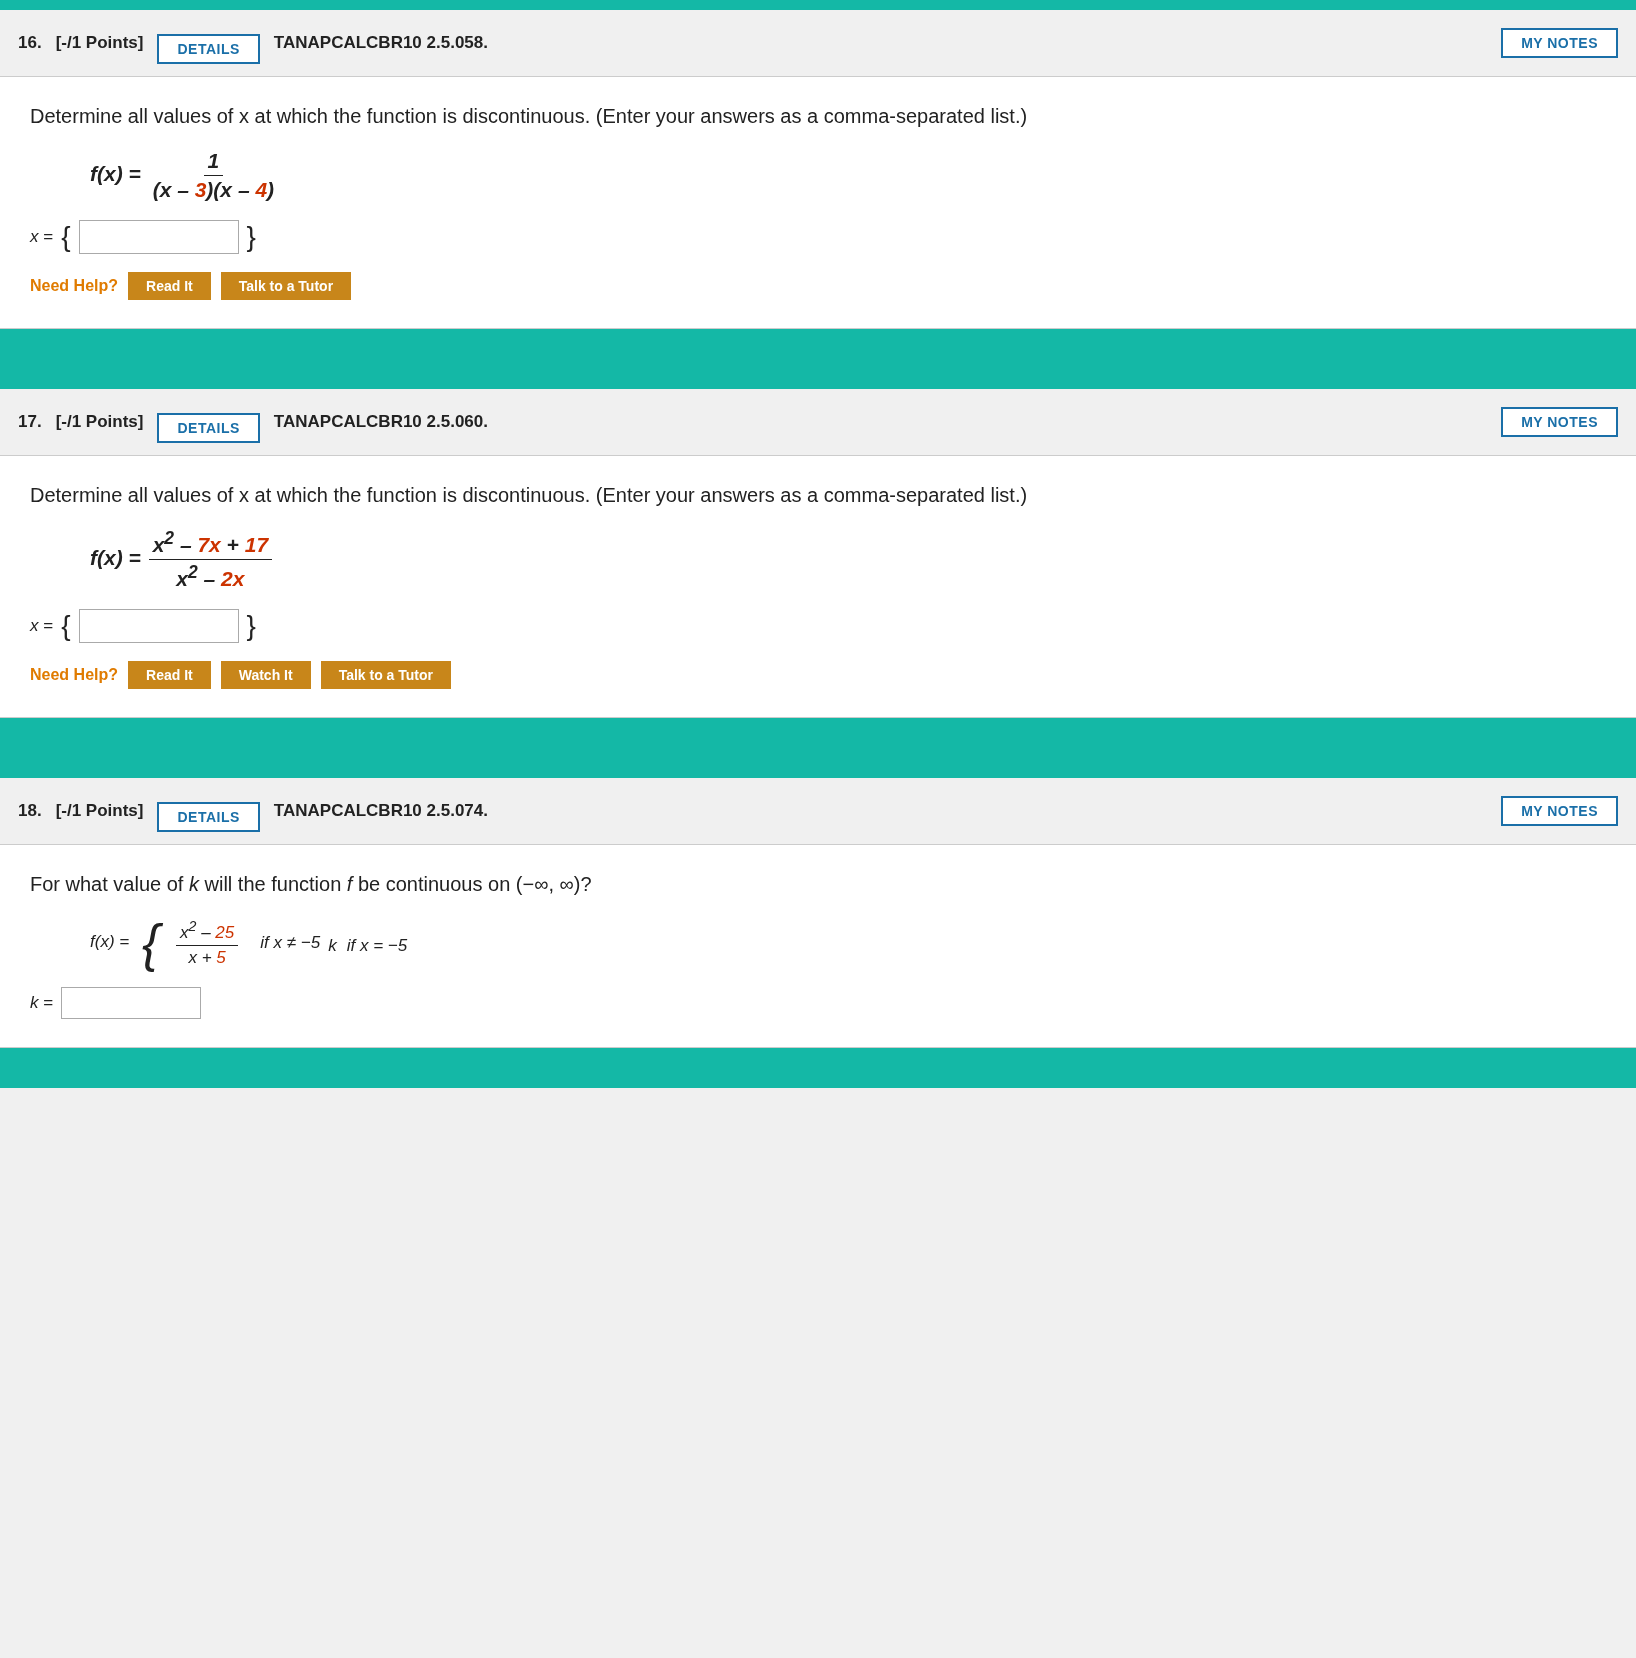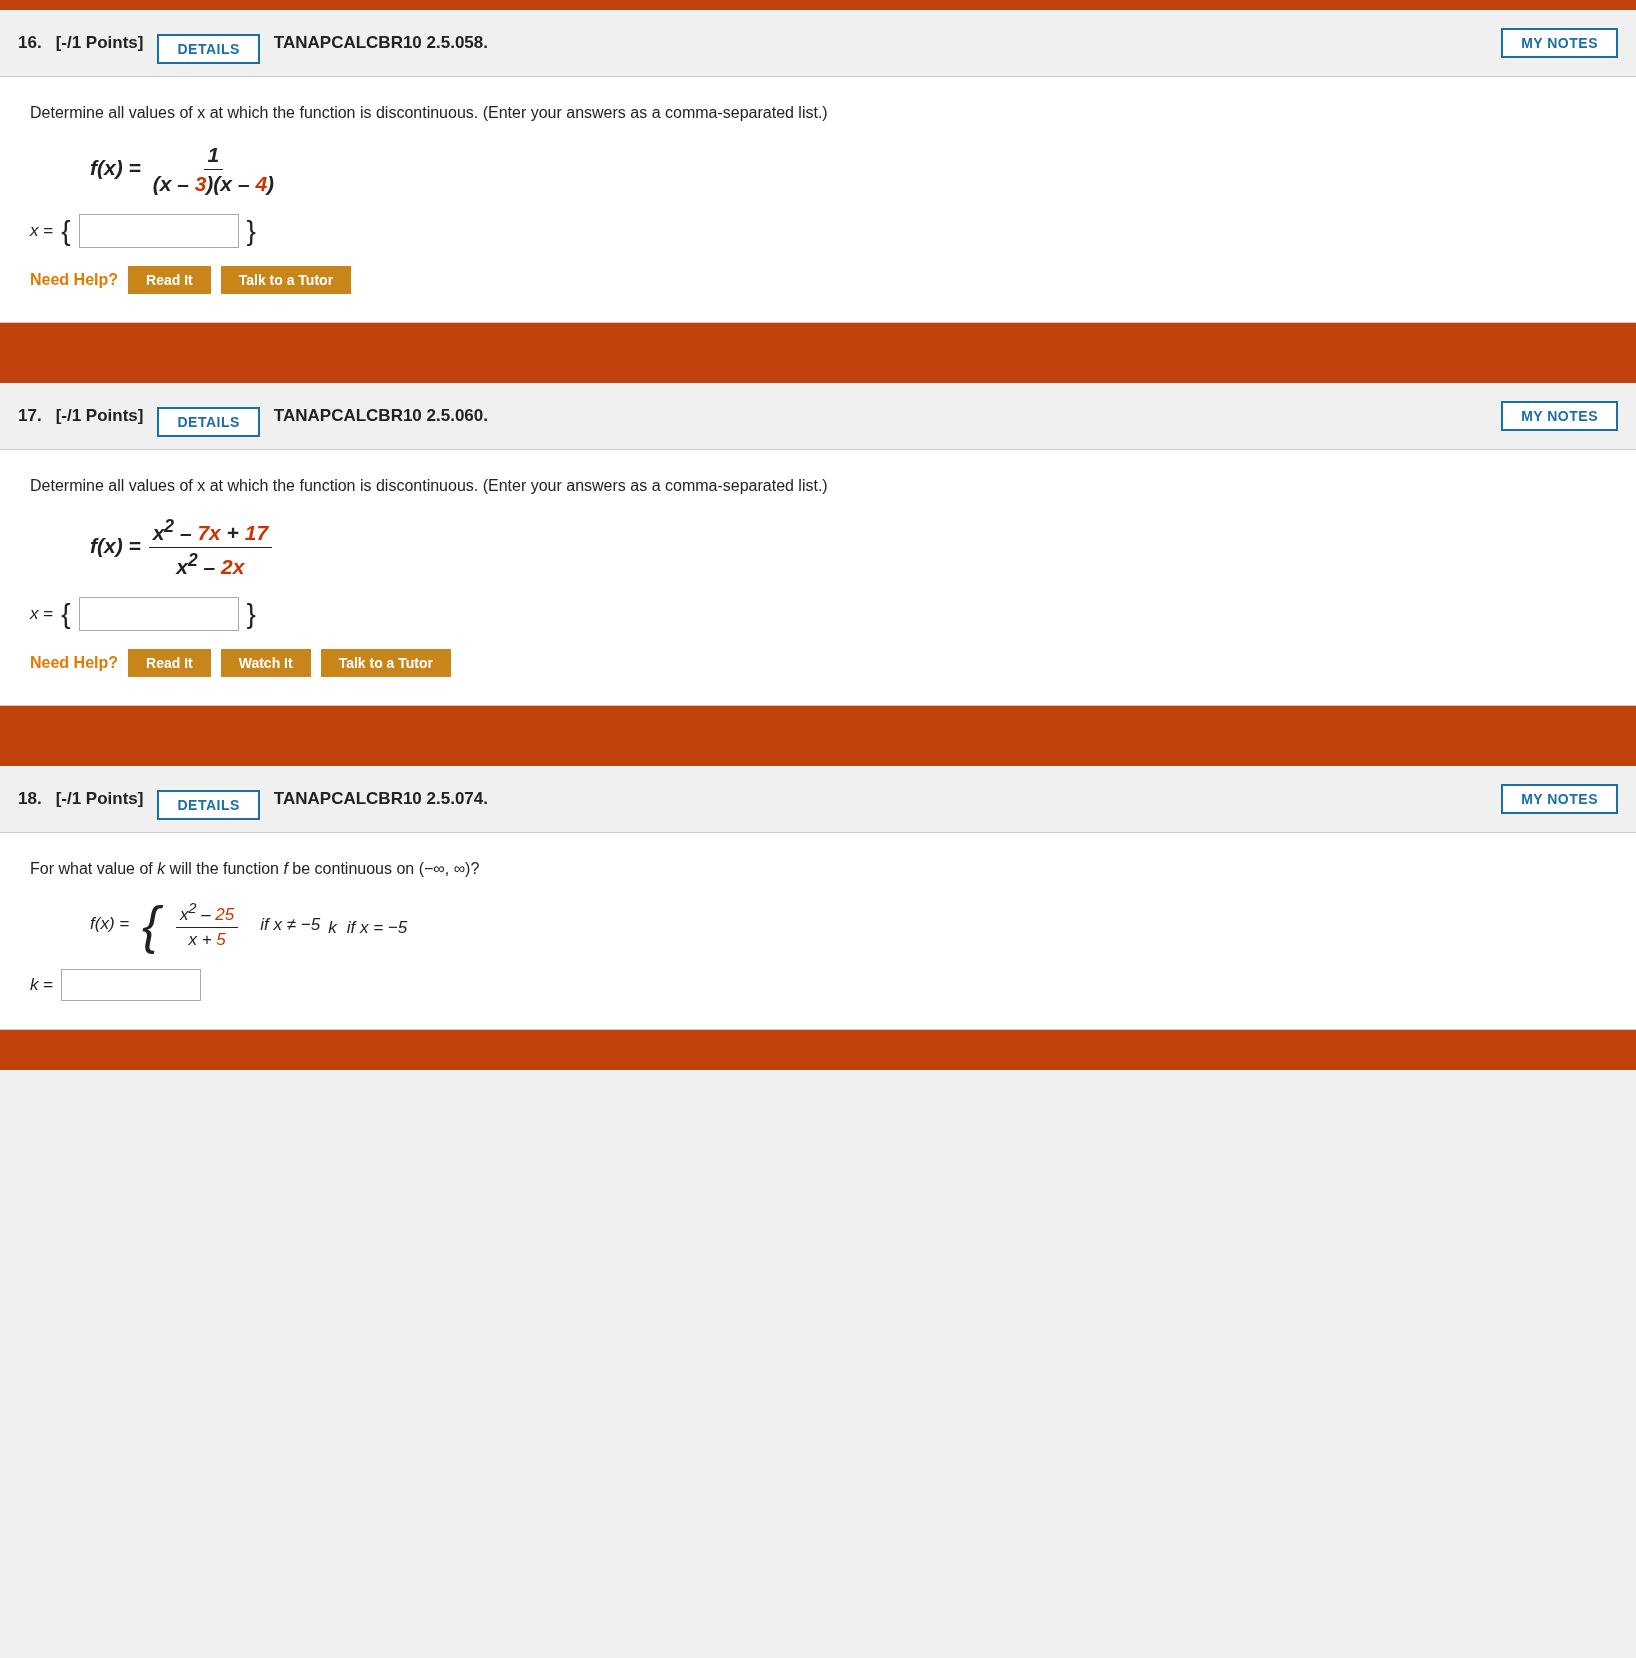--- a/index.html
+++ b/index.html
@@ -5,21 +5,21 @@
     * { box-sizing: border-box; margin: 0; padding: 0; }
     body {
       font-family: Arial, sans-serif;
       font-size: 16px;
       background: #f0f0f0;
       color: #222;
     }
     .page-wrapper {
       max-width: 1636px;
       margin: 0 auto;
-      background: #c2410c;
+      background: #14b8a6;
       padding: 10px 0;
     }
     .problem-header {
       display: flex;
       align-items: center;
       padding: 12px 18px;
       background: #f0f0f0;
       gap: 14px;
     }
     .problem-number {
@@ -54,21 +54,21 @@
       letter-spacing: 0.5px;
     }
     .problem-body {
       background: white;
       border-top: 1px solid #ccc;
       border-bottom: 1px solid #ccc;
       padding: 24px 30px 28px 30px;
       margin: 0 0 30px 0;
     }
     .problem-text {
-      font-size: 16px;
+      font-size: 20px;
       margin-bottom: 18px;
       line-height: 1.5;
     }
     .math-display {
       margin: 10px 0 18px 60px;
       font-style: italic;
       font-size: 21px;
       font-weight: bold;
     }
     .fraction {

